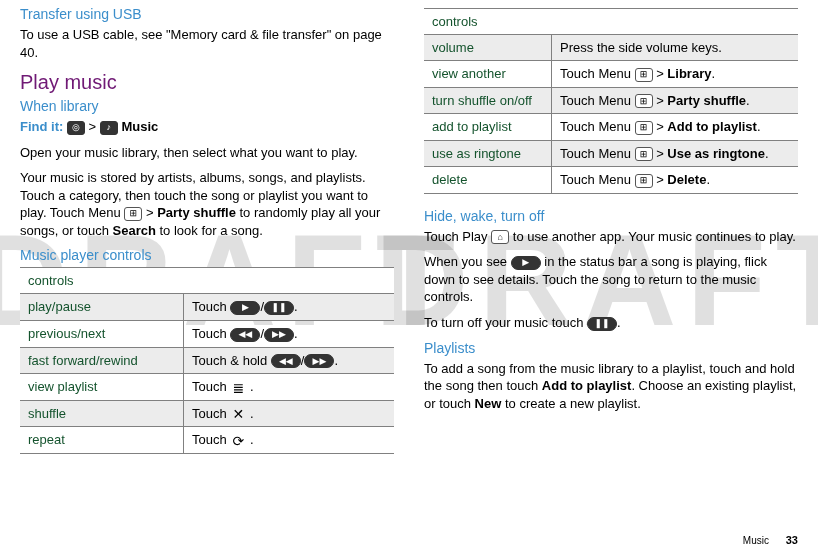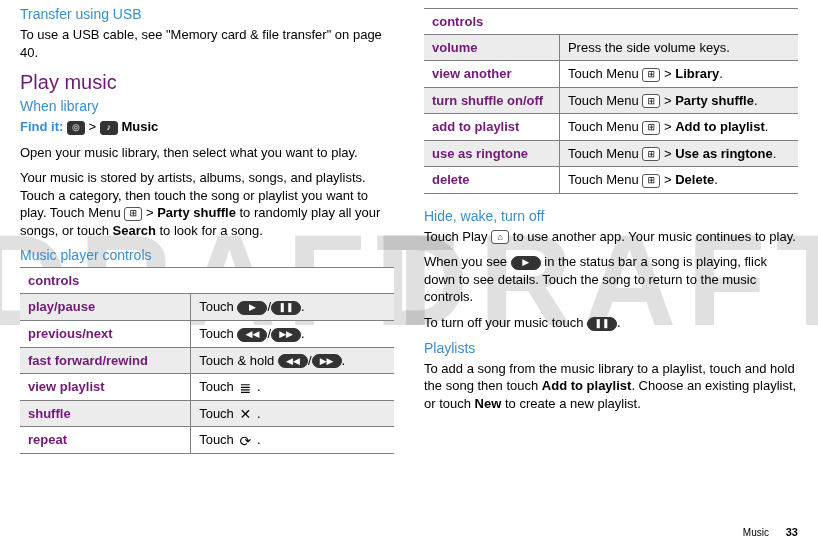--- a/index.html
+++ b/index.html
@@ -60,34 +60,34 @@
     margin-top: 4px;
   }
   table.controls td, table.controls th {
     border: 1px solid #808080;
     padding: 5px 8px;
     text-align: left;
     font-size: 13px;
     vertical-align: top;
   }
   table.controls th {
-    color: #701a75;
-    font-weight: bold;
+    color: #14532d;
+    font-weight: normal;
     background: #fff;
   }
   table.controls thead th {
     border-left: none;
     border-right: none;
   }
   table.controls tr.alt td, table.controls tr.alt th { background: #ececec; }
   table.controls td:first-child, table.controls th:first-child { border-left: none; }
   table.controls td:last-child, table.controls th:last-child { border-right: none; }
   .footer {
     position: absolute;
-    bottom: 18px;
+    bottom: 10px;
     right: 20px;
     font-size: 10px;
     color: #000;
   }
   .footer b { font-size: 11px; margin-left: 14px; }
 </style>
 </head>
 <body>
 
 <div class="watermark wm1">DRAFT</div>

